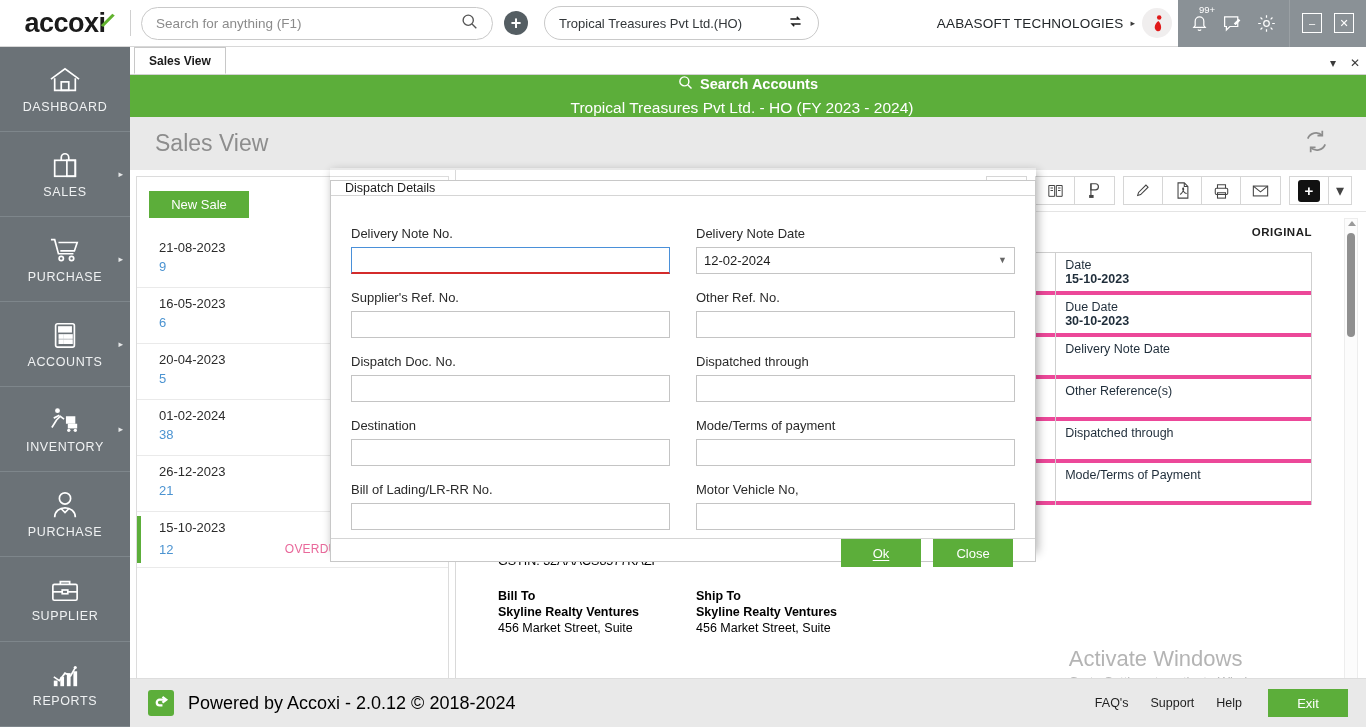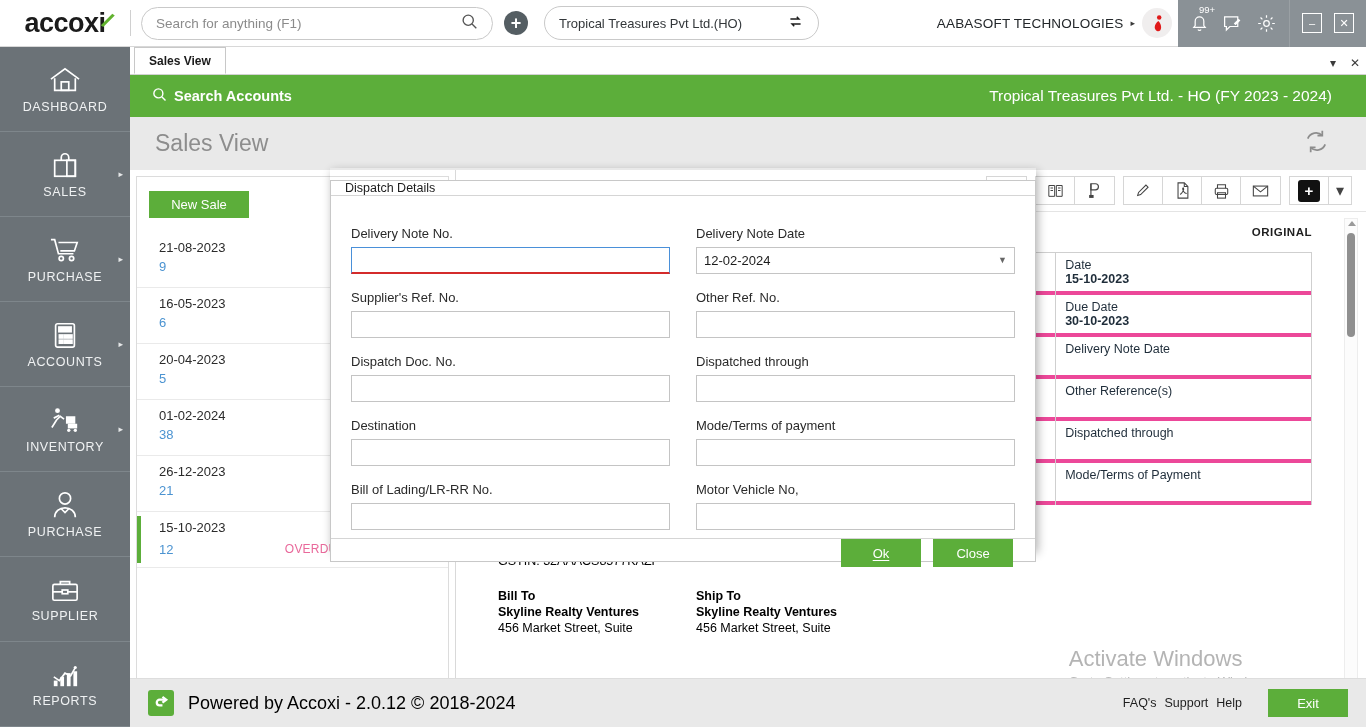--- a/index.html
+++ b/index.html
@@ -112,21 +112,21 @@
     font-size: 12px; font-weight: 700; color:#1b1b1b;
     border:1px solid #c8c8c8; border-bottom: 1px solid #fff; background:#fff;
   }
   .tabstrip-right {
     position:absolute; right: 6px; bottom: 4px; display:flex; gap:14px; align-items:center;
   }
   .tabstrip-right span { font-size: 12px; color:#3b3b3b; cursor:default;}
 
   .greenbar {
     height: 42px; background: #5cae3a; display:flex; align-items:center;
-    padding: 0 22px; justify-content: space-between;
+    padding: 0 22px; justify-content: space-between; flex-direction: column;
   }
   .greenbar .left { display:flex; align-items:center; gap:7px; color:#fff;
     font-size: 14.5px; font-weight: 700; }
   .greenbar .right { color:#fff; font-size: 15.5px; padding-right: 12px;}
 
   .pagehead {
     height: 53px; background: #e9e9e9; display:flex; align-items:center;
     padding: 0 25px; justify-content: space-between;
   }
   .pagetitle { font-size: 23px; color:#8d8d8d; }
@@ -247,21 +247,21 @@
   .footer {
     position:absolute; left:130px; bottom:0; width:1236px; height:49px;
     background:#e9e9e9; display:flex; align-items:center; padding: 0 18px;
     border-top: 1px solid #dddddd;
   }
   .foot-logo {
     width:26px;height:26px;background:#5cae3a;color:#fff;border-radius:3px;
     display:flex;align-items:center;justify-content:center;
   }
   .foot-text { margin-left: 14px; font-size:18px; color:#000000; }
-  .foot-links { margin-left:auto; display:flex; gap: 8px; font-size:12.5px; color:#1f1f1f; }
+  .foot-links { margin-left:auto; display:flex; gap: 22px; font-size:12.5px; color:#1f1f1f; }
   .btn-exit {
     margin-left: 26px; width: 80px; height: 28px; background:#5cae3a; color:#fff;
     border:none; font-size:13px; display:flex;align-items:center;justify-content:center;
     cursor:pointer; font-family:"Liberation Sans", sans-serif;
   }
 
   
   .modal-shadow {
     position:absolute; left: 330px; top: 168px; width: 706px; height: 382px;
     box-shadow: 2px 3px 9px rgba(0,0,0,.30);

